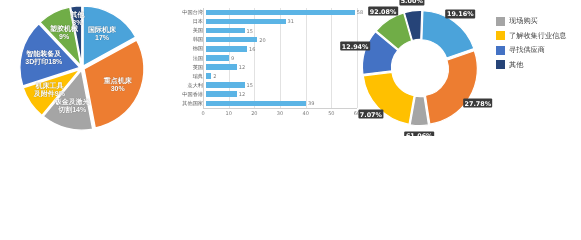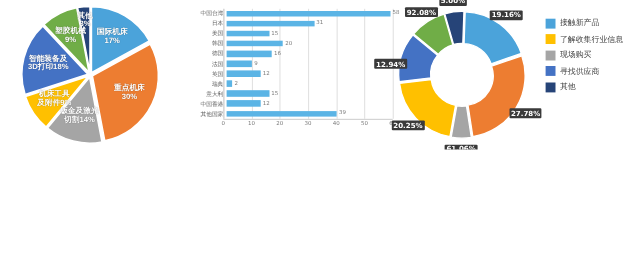--- a/index.html
+++ b/index.html
@@ -223,41 +223,37 @@
         <path d="M 18.08796214904087 24.830444601252054 A 56 56 0 0 1 45.65941512142604 6.838163531379962 L 53.66868942248145 34.7102198812522 A 27 27 0 0 0 40.37531031079574 43.38506968279768 Z" fill="#70AD47" stroke="#ffffff" stroke-width="1.2"></path>
         <path d="M 46.33837437418049 6.590079535895285 A 56 56 0 0 1 63.75893104673101 4.446095139820592 L 62.746845642358466 33.42842912337437 A 27 27 0 0 0 54.347648675235895 34.46213588576752 Z" fill="#264478" stroke="#ffffff" stroke-width="1.2"></path>
       </svg>
   </div>
   <div id="donut-labels"></div>
 </div>
 
 <div class="panel" id="legend-panel">
   <div class="legend" id="legend">
       <div class="legend-item">
-        <div class="legend-swatch" style="background: rgb(75, 163, 218);"></div>
-        <div class="legend-text">接触新产品</div>
+        <div class="legend-swatch" style="background: rgb(165, 165, 165);"></div>
+        <div class="legend-text">现场购买</div>
       </div>
       <div class="legend-item">
         <div class="legend-swatch" style="background: rgb(255, 192, 0);"></div>
         <div class="legend-text">了解收集行业信息</div>
-      </div>
-      <div class="legend-item">
-        <div class="legend-swatch" style="background: rgb(165, 165, 165);"></div>
-        <div class="legend-text">现场购买</div>
       </div>
       <div class="legend-item">
         <div class="legend-swatch" style="background: rgb(68, 114, 196);"></div>
         <div class="legend-text">寻找供应商</div>
       </div>
       <div class="legend-item">
         <div class="legend-swatch" style="background: rgb(38, 68, 120);"></div>
         <div class="legend-text">其他</div>
       </div>
     </div>
 </div>
 
 <div class="donut-label" style="left: 460.258px; top: 13.6945px; transform: translate(-50%, -50%);">19.16%</div>
 <div class="donut-label" style="left: 477.826px; top: 103.013px; transform: translate(-50%, -50%);">27.78%</div>
 <div class="donut-label" style="left: 419.193px; top: 135.595px; transform: translate(-50%, -50%);">61.06%</div>
-<div class="donut-label" style="left: 370.888px; top: 114.452px; transform: translate(-50%, -50%);">20.25%</div>
-<div class="donut-label" style="left: 355.165px; top: 58px; transform: translate(-50%, -50%);">12.94%</div>
+<div class="donut-label" style="left: 370.888px; top: 114.452px; transform: translate(-50%, -50%);">7.07%</div>
+<div class="donut-label" style="left: 355.165px; top: 46px; transform: translate(-50%, -50%);">12.94%</div>
 <div class="donut-label" style="left: 383.057px; top: 11.3878px; transform: translate(-50%, -50%);">92.08%</div>
 <div class="donut-label" style="left: 411.743px; top: 0.906216px; transform: translate(-50%, -50%);">5.00%</div>
 
 </body></html>

